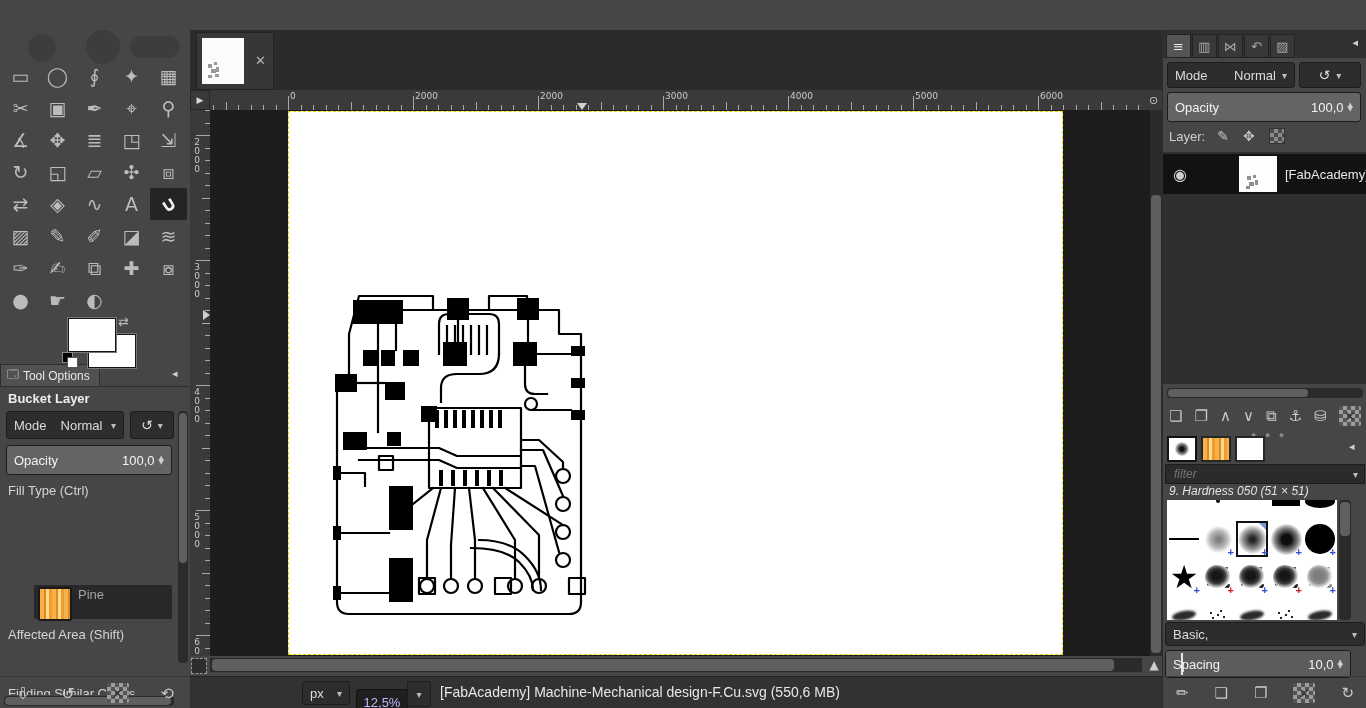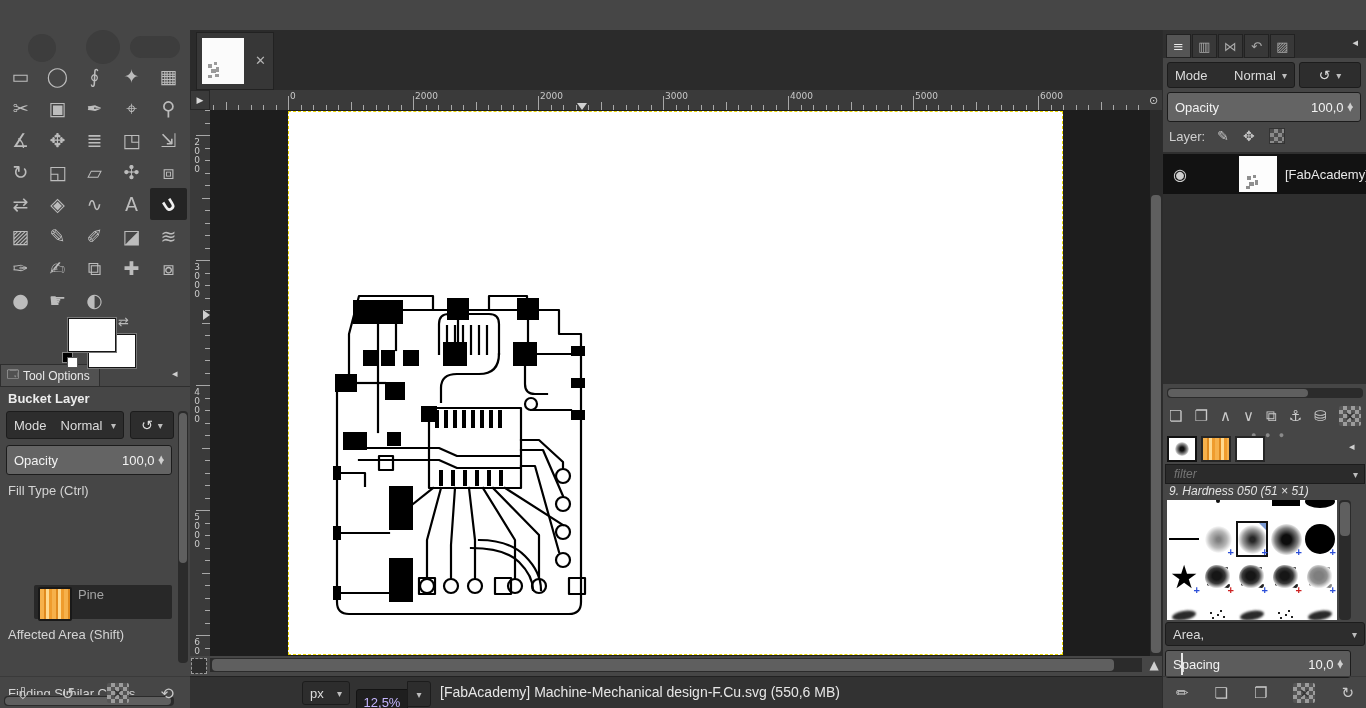--- a/index.html
+++ b/index.html
@@ -780,21 +780,21 @@
           <div class="bcell" data-name="brush-item">
             <span class="b-smear" data-name="brush-shape"></span>
           </div>
         </div>
     </div>
     <div class="abs scroll-v" style="left:176px;top:470px;width:12px;height:120px;" data-name="brush-grid-scrollbar">
       <span class="th" style="top:2px;height:34px;"></span>
     </div>
 
     <div id="basic-dd" class="dd" data-name="brush-category-dropdown">
-      <span data-name="brush-category-value">Area,</span>
+      <span data-name="brush-category-value">Basic,</span>
       <span class="chev ico" data-name="chevron-down-icon">▾</span>
     </div>
 
     <div id="spacing-row" class="spinscale" style="background:#5c5c5c;" data-name="brush-spacing-slider">
       <span class="handle" data-name="spacing-slider-handle"></span>
       <span data-name="spacing-label">Spacing</span>
       <span class="val" data-name="spacing-value">10,0</span>
       <span class="spincol ico" data-name="spinner-arrows-icon">
           <span>▲</span>
           <span>▼</span>

